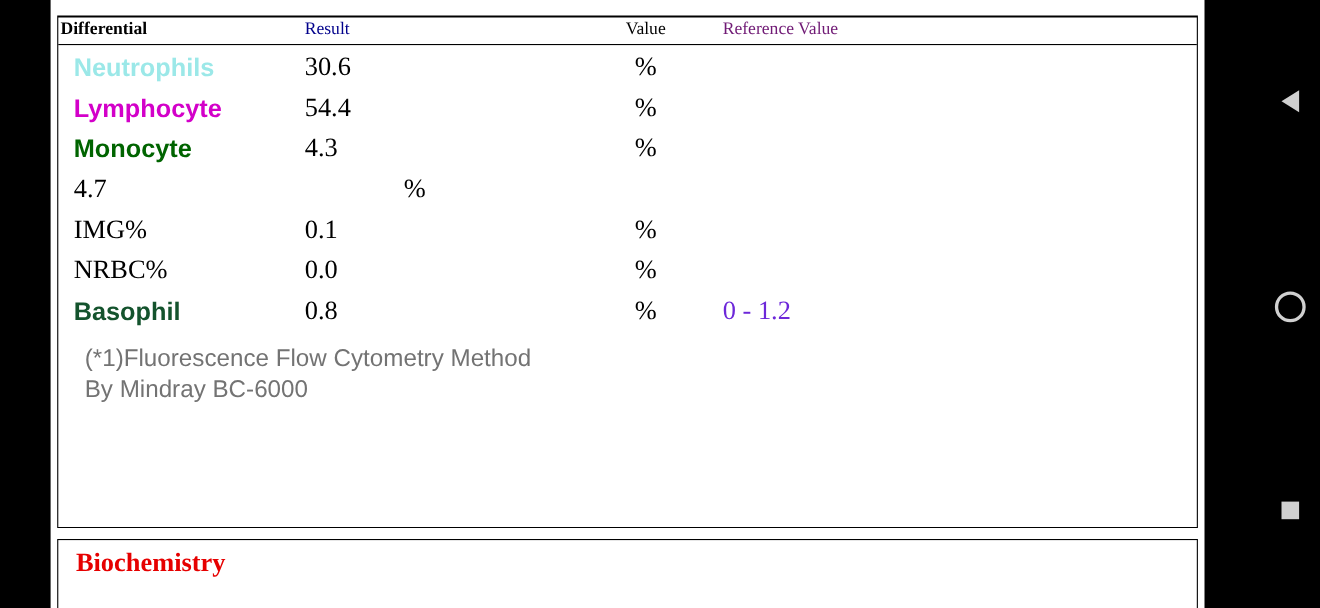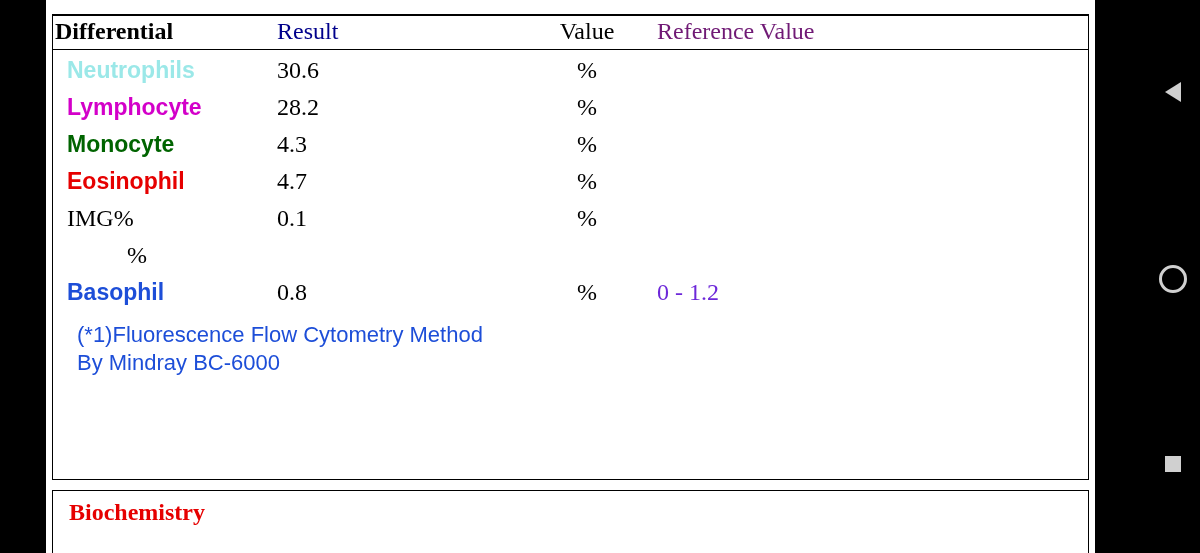--- a/index.html
+++ b/index.html
@@ -1,36 +1,36 @@
 <!DOCTYPE html>
 <html><head>
 <meta charset="utf-8">
 <style>
   html,body{margin:0;padding:0;width:1200px;height:553px;background:#000;font-family:"Times New Roman",Times,serif;overflow:hidden}
   .phone-frame{position:relative;width:1200px;height:553px;background:#000}
   .page{position:absolute;left:46px;top:0;width:1049px;height:553px;background:#fff}
   .panel1{position:absolute;left:6px;top:14px;right:6px;height:463px;border:1px solid #000;border-top:2px solid #000;padding:0}
-  .header-row{display:flex;align-items:center;border-bottom:1px solid #000;padding:2px 0 4px 2px;font-size:24px}
+  .header-row{display:flex;align-items:center;border-bottom:1px solid #000;padding:2px 0 4px 2px;font-size:16px}
   .header-row .col1{width:222px;font-weight:bold;color:#000}
   .header-row .col2{width:240px;color:#00008b}
   .header-row .col3{width:140px;color:#000;text-align:center}
   .header-row .col4{width:260px;color:#701a75;text-align:left}
   .rows{padding:2px 0 0 14px}
   .row{display:flex;align-items:flex-end;font-size:24px;padding:5px 0}
   .row .col1{width:210px}
   .row .col2{width:240px;color:#000}
   .row .col3{width:140px;color:#000;text-align:center}
   .row .col4{width:260px;color:#6d28d9}
   .bold{font-family:Arial,Helvetica,sans-serif;font-weight:bold;font-size:23px}
   .c-neutro{color:#9be8e8}
   .c-lymph{color:#d300c9}
   .c-mono{color:#006400}
   .c-eos{color:#e60000}
-  .c-baso{color:#1d4ed8}
-  .method{padding:10px 0 0 24px;font-family:Arial,Helvetica,sans-serif;font-size:22px;color:#1d4ed8;line-height:1.25}
+  .c-baso{color:#14532d}
+  .method{padding:10px 0 0 24px;font-family:Arial,Helvetica,sans-serif;font-size:22px;color:#737373;line-height:1.25}
   .panel2{position:absolute;left:6px;top:490px;right:6px;height:60px;border:1px solid #000;padding:8px 0 0 16px}
   .bio{font-family:"Times New Roman",serif;font-weight:bold;font-size:24px;color:#e60000}
 
   .nav{position:absolute;right:0;top:0;width:55px;height:553px;display:flex;flex-direction:column;align-items:center;justify-content:space-around;color:#d0d0d0}
   .nav .tri{width:0;height:0;border-top:10px solid transparent;border-bottom:10px solid transparent;border-right:16px solid #d0d0d0}
   .nav .circ{width:22px;height:22px;border:3px solid #d0d0d0;border-radius:50%}
   .nav .sq{width:16px;height:16px;background:#d0d0d0}
 </style>
 </head>
 <body>
@@ -47,43 +47,44 @@
       </div>
       <div class="rows" id="rows">
           <div class="row">
             <span class="col1 bold c-neutro">Neutrophils</span>
             <span class="col2">30.6</span>
             <span class="col3">%</span>
             <span class="col4"></span>
           </div>
           <div class="row">
             <span class="col1 bold c-lymph">Lymphocyte</span>
-            <span class="col2">28.2</span>
+            <span class="col2">54.4</span>
             <span class="col3">%</span>
             <span class="col4"></span>
           </div>
           <div class="row">
             <span class="col1 bold c-mono">Monocyte</span>
             <span class="col2">4.3</span>
             <span class="col3">%</span>
             <span class="col4"></span>
           </div>
           <div class="row">
-            <span class="col1 bold c-eos">Eosinophil</span>
             <span class="col2">4.7</span>
             <span class="col3">%</span>
             <span class="col4"></span>
           </div>
           <div class="row">
             <span class="col1 ">IMG%</span>
             <span class="col2">0.1</span>
             <span class="col3">%</span>
             <span class="col4"></span>
           </div>
           <div class="row">
+            <span class="col1 ">NRBC%</span>
+            <span class="col2">0.0</span>
             <span class="col3">%</span>
             <span class="col4"></span>
           </div>
           <div class="row">
             <span class="col1 bold c-baso">Basophil</span>
             <span class="col2">0.8</span>
             <span class="col3">%</span>
             <span class="col4">0 - 1.2</span>
           </div>
         </div>

